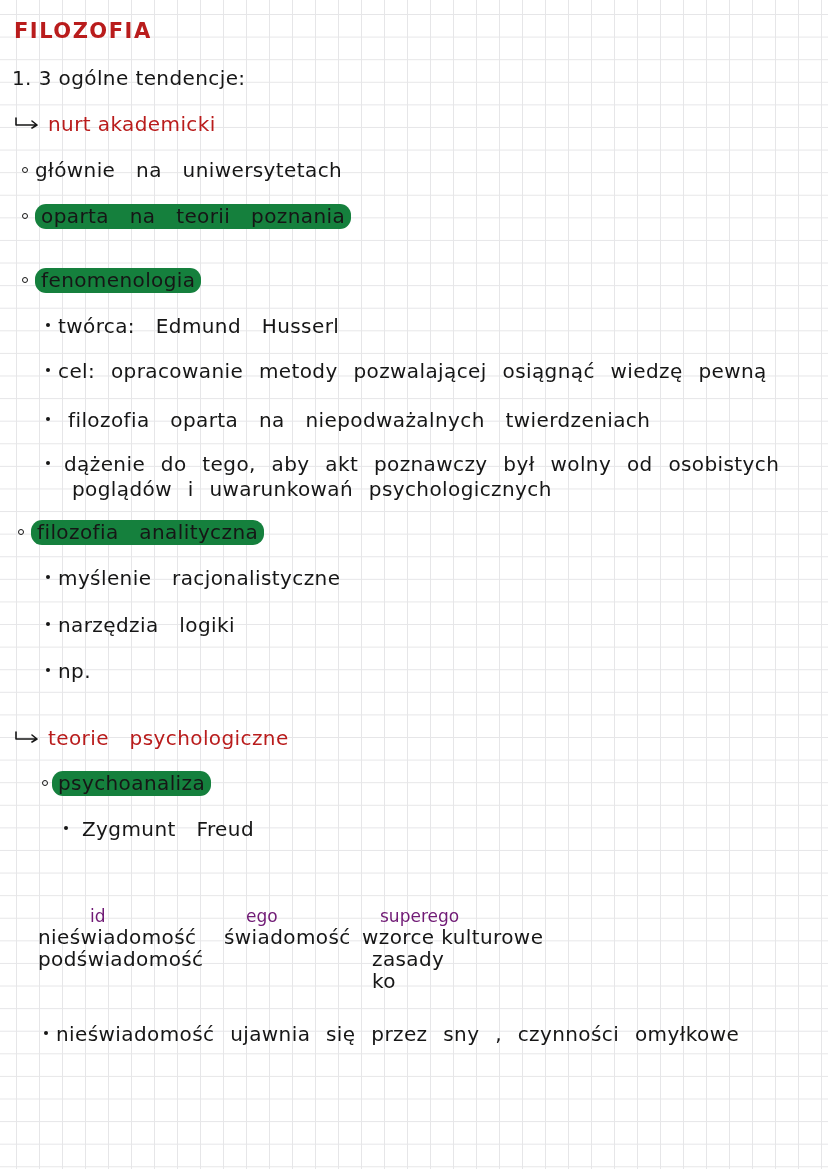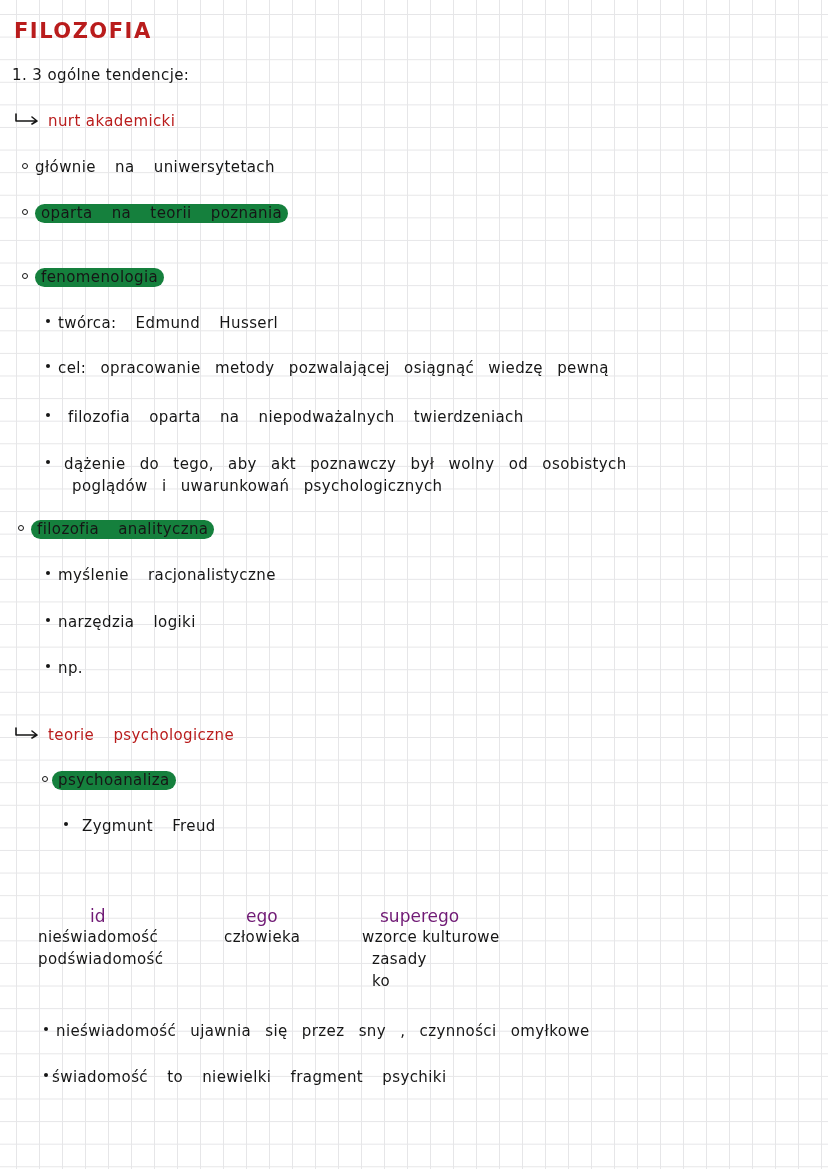--- a/index.html
+++ b/index.html
@@ -20,21 +20,21 @@
       font-family: "DejaVu Sans", sans-serif;
       color: #161616;
     }
     .page { position: absolute; inset: 0; }
     .abs { position: absolute; white-space: nowrap; }
     .title {
       left: 14px; top: 19px;
       font-size: 21px; font-weight: bold; letter-spacing: 1.5px;
       color: #b91c1c;
     }
-    .txt { font-size: 15px; letter-spacing: 0.4px; }
+    .txt { font-size: 20px; letter-spacing: 0.4px; }
     .blue { color: #b91c1c; }
     .ws { word-spacing: 14px; }
     .hl {
       background: #15803d;
       border-radius: 11px;
       padding: 0 6px 1px 6px;
     }
     .dot {
       display: inline-block;
       width: 6px; height: 6px;
@@ -133,29 +133,26 @@
     <span class="sdot" style="margin-right:14px;"></span><span>Zygmunt  Freud</span>
   </div>
 
   <div class="abs" style="left:38px; top:906px;">
     <div class="col-head" style="padding-left:52px;">id</div>
     <div class="txt lines">nieświadomość</div>
     <div class="txt lines">podświadomość</div>
   </div>
   <div class="abs" style="left:224px; top:906px;">
     <div class="col-head" style="padding-left:22px;">ego</div>
-    <div class="txt lines">człowieka</div>
+    <div class="txt lines">świadomość</div>
   </div>
   <div class="abs" style="left:362px; top:906px;">
     <div class="col-head" style="padding-left:18px;">superego</div>
     <div class="txt lines">wzorce  kulturowe</div>
     <div class="txt lines" style="padding-left:10px;">zasady</div>
     <div class="txt lines" style="padding-left:10px;">ko</div>
   </div>
 
   <div class="abs txt" style="left:44px; top:1022px; word-spacing:9px;">
     <span class="sdot"></span><span>nieświadomość  ujawnia  się  przez  sny , czynności  omyłkowe</span>
   </div>
-  <div class="abs txt ws" style="left:44px; top:1068px;">
-    <span class="sdot" style="margin-right:4px;"></span><span>świadomość  to  niewielki  fragment  psychiki</span>
-  </div>
 
 </div>
 
 </body></html>

